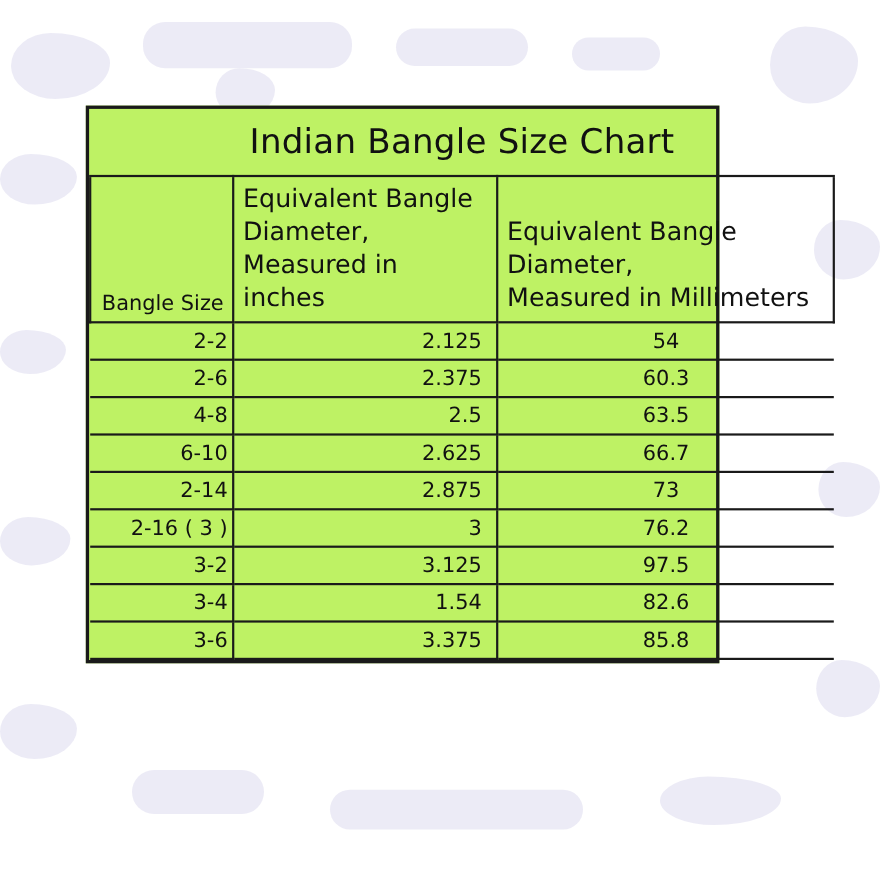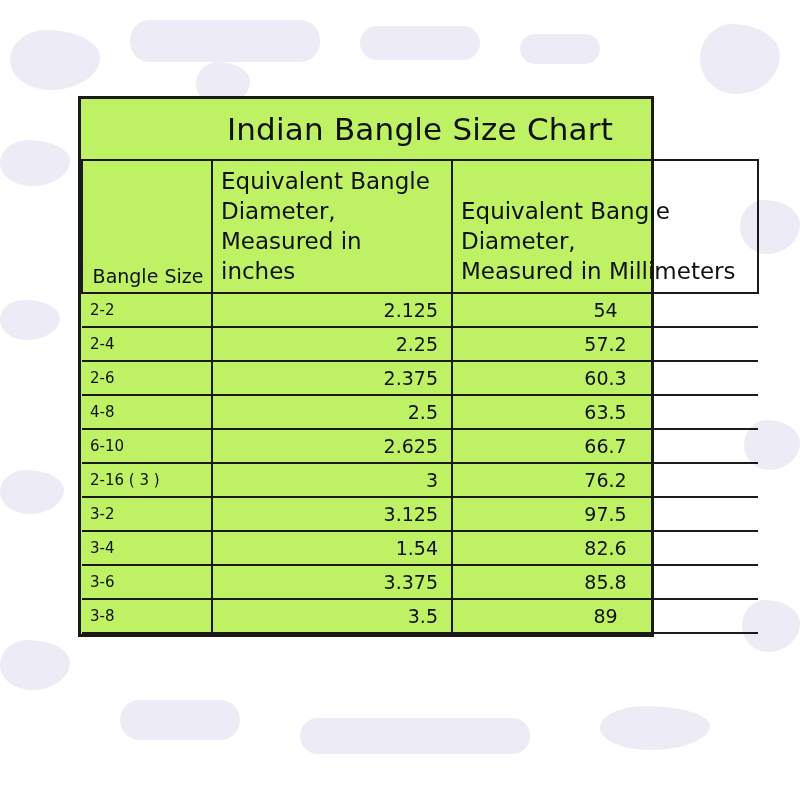--- a/index.html
+++ b/index.html
@@ -84,22 +84,22 @@
   }
   .hdr-size {
     vertical-align: bottom;
     font-size: 19px;
     padding: 6px 6px 5px 8px !important;
     font-family: "DejaVu Sans", sans-serif;
     text-align: center;
   }
 
   td.c-size {
-    font-size: 15px;
-    text-align: left;
+    font-size: 19px;
+    text-align: right;
     padding: 5px 4px 5px 8px !important;
     border-left: none !important;
     font-family: "DejaVu Sans", sans-serif;
     white-space: nowrap;
   }
   td.c-inch {
     font-size: 19px;
     text-align: right;
     padding: 5px 13px 5px 4px !important;
     font-family: "DejaVu Sans", sans-serif;
@@ -159,59 +159,54 @@
           <div>Diameter,</div>
           <div>Measured in Millimeters</div>
         </td>
       </tr>
     <tr>
           <td class="c-size">2-2</td>
           <td class="c-inch">2.125</td>
           <td class="c-mm">54</td>
         </tr>
         <tr>
-          <td class="c-size">2-4</td>
-          <td class="c-inch">2.25</td>
-          <td class="c-mm">57.2</td>
-        </tr>
-        <tr>
           <td class="c-size">2-6</td>
           <td class="c-inch">2.375</td>
           <td class="c-mm">60.3</td>
         </tr>
         <tr>
           <td class="c-size">4-8</td>
           <td class="c-inch">2.5</td>
           <td class="c-mm">63.5</td>
         </tr>
         <tr>
           <td class="c-size">6-10</td>
           <td class="c-inch">2.625</td>
           <td class="c-mm">66.7</td>
         </tr>
         <tr>
+          <td class="c-size">2-14</td>
+          <td class="c-inch">2.875</td>
+          <td class="c-mm">73</td>
+        </tr>
+        <tr>
           <td class="c-size">2-16 ( 3 )</td>
           <td class="c-inch">3</td>
           <td class="c-mm">76.2</td>
         </tr>
         <tr>
           <td class="c-size">3-2</td>
           <td class="c-inch">3.125</td>
           <td class="c-mm">97.5</td>
         </tr>
         <tr>
           <td class="c-size">3-4</td>
           <td class="c-inch">1.54</td>
           <td class="c-mm">82.6</td>
         </tr>
         <tr>
           <td class="c-size">3-6</td>
           <td class="c-inch">3.375</td>
           <td class="c-mm">85.8</td>
         </tr>
-        <tr>
-          <td class="c-size">3-8</td>
-          <td class="c-inch">3.5</td>
-          <td class="c-mm">89</td>
-        </tr>
       </tbody>
   </table>
 </div>
 
 </body></html>

